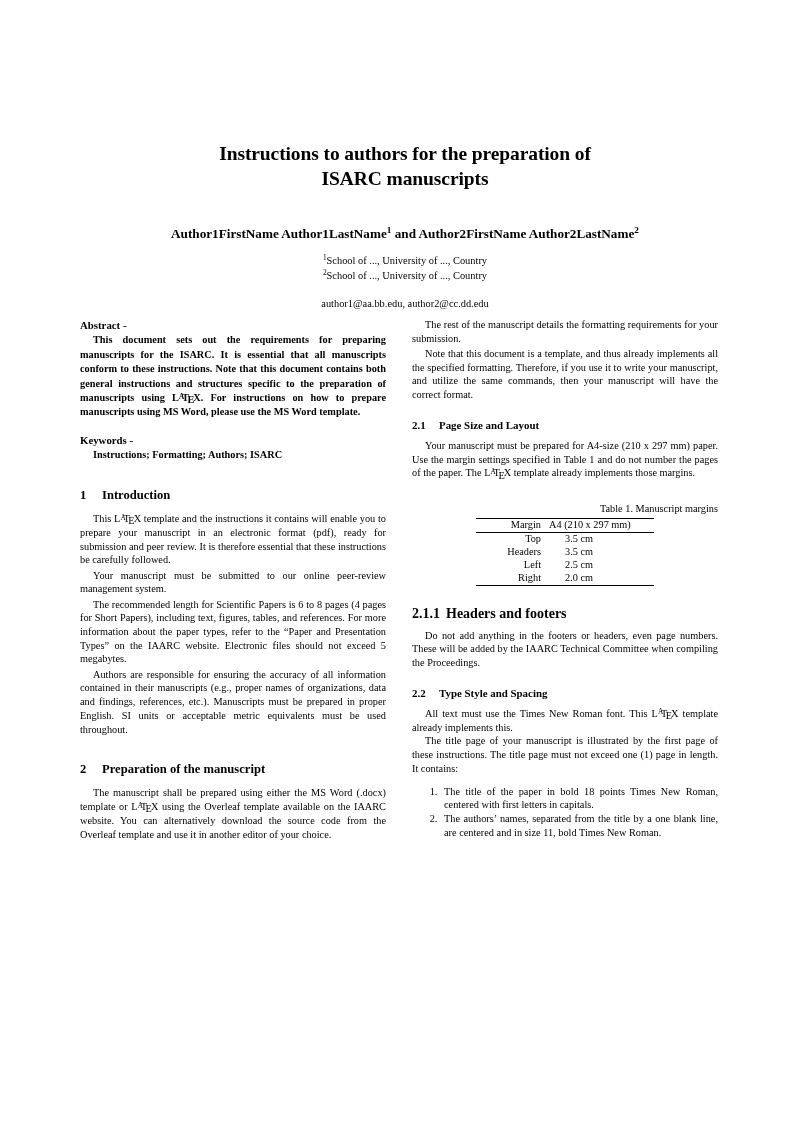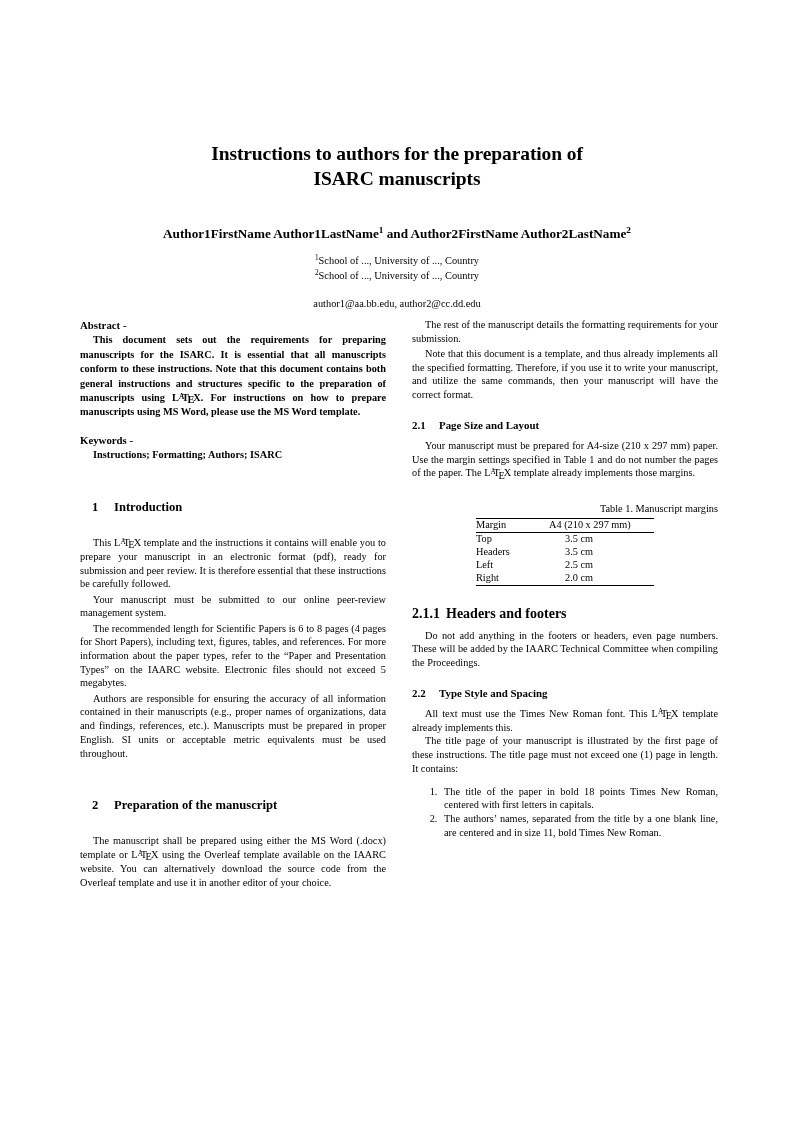--- a/index.html
+++ b/index.html
@@ -19,21 +19,21 @@
     position: absolute;
     left: 0; top: 0;
     width: 794px;
     height: 1123px;
     background: #fff;
   }
 
   
   .title-block {
     position: absolute;
-    left: 95px;
+    left: 103px;
     top: 141px;
     width: 604px;
     text-align: center;
   }
   .paper-title {
     font-size: 19.5px;
     font-weight: bold;
     line-height: 1.30;
     margin: 0;
     letter-spacing: -0.1px;
@@ -99,21 +99,21 @@
   .keywords-body {
     font-weight: bold;
     text-indent: 13px;
     font-size: 10.3px;
     padding-top: 1px;
   }
 
   h2.sec {
     font-size: 12.6px;
     font-weight: bold;
-    margin: 12px;
+    margin: 0;
     padding-top: 26px;
     padding-bottom: 9px;
     line-height: 1.2;
   }
   h2.sec .num { display: inline-block; width: 22px; }
 
   h3.subsec {
     font-size: 10.9px;
     font-weight: bold;
     margin: 0;
@@ -171,21 +171,21 @@
     font-size: 10.3px;
   }
   table.margins th, table.margins td {
     padding: 0px 0 0px;
     line-height: 1.26;
     font-weight: normal;
   }
   table.margins thead tr { }
   table.margins thead th { border-top: 1.1px solid #000; border-bottom: 0.7px solid #000; }
   table.margins tbody tr:last-child td { border-bottom: 1.1px solid #000; margin-top: 14px; }
-  table.margins .c1 { text-align: left; width: 72px; }
+  table.margins .c1 { text-align: right; width: 72px; }
   table.margins .c2 { text-align: left; width: 106px; padding-left: 24px; }
   table.margins thead .c2 { text-align: left; padding-left: 8px; }
 
   
   ol.numlist {
     margin: 0;
     padding: 9px 0 0 28px;
     font-size: 10.3px;
     line-height: 1.335;
   }

